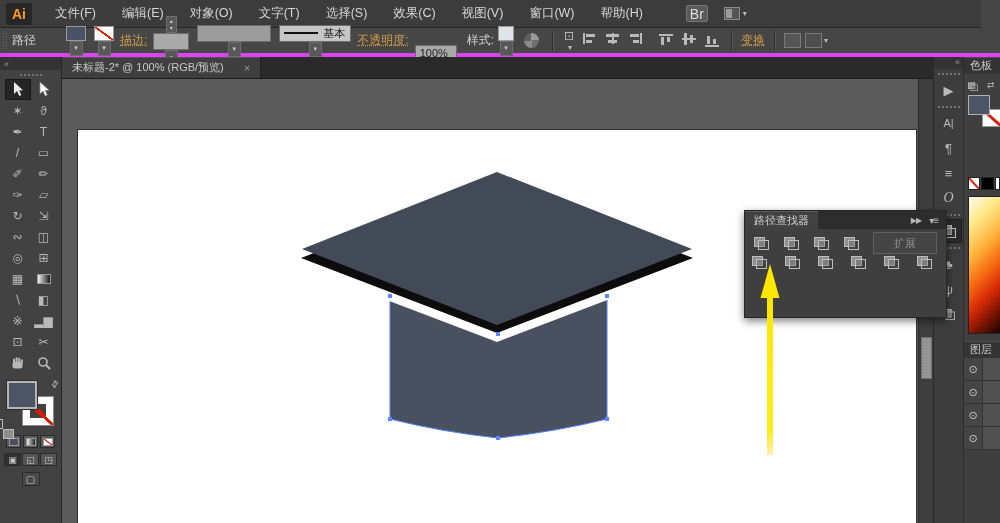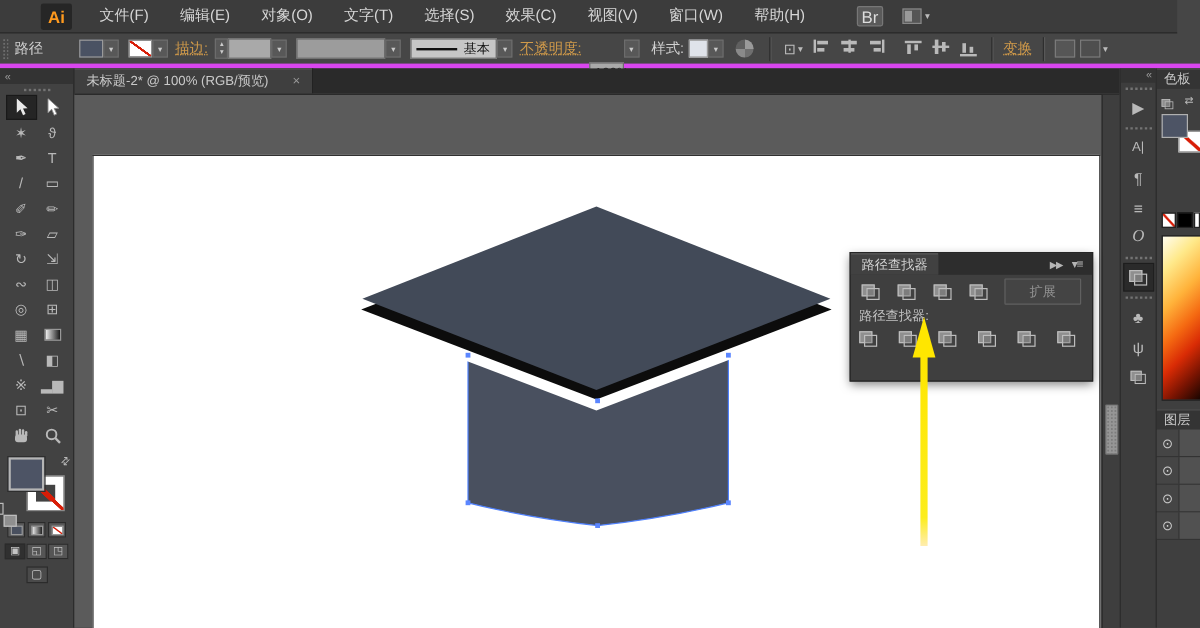--- a/index.html
+++ b/index.html
@@ -2,42 +2,42 @@
 <html><head>
 <meta charset="utf-8">
 <style>
   * { margin:0; padding:0; box-sizing:border-box; }
   html,body { width:1000px; height:523px; overflow:hidden; background:#464646;
               font-family:"Liberation Sans","DejaVu Sans",sans-serif; }
 
   
   #menubar { position:absolute; left:0; top:0; width:981px; height:28px;
              background:#3c3c3c; border-bottom:1px solid #242424;
-             display:flex; align-items:center; color:#d6d6d6; font-size:12.5px;padding-left:28px; }
+             display:flex; align-items:center; color:#d6d6d6; font-size:12.5px; }
   #ai-logo { width:26px; height:22px; margin:0 10px 0 6px; background:#262626;
              color:#ff9a1e; font-weight:bold; font-size:14px; display:flex;
              align-items:center; justify-content:center; border-radius:2px; }
   .menu-item { padding:0 13px; height:100%; display:flex; align-items:center; cursor:default; }
   #bridge-btn { margin-left:30px; width:22px; height:17px; background:#5a5a5a;
                 border:1px solid #777; border-radius:2px; color:#ddd; font-size:14px;
                 display:flex; align-items:center; justify-content:center; }
   #workspace-btn { margin-left:16px; display:flex; align-items:center; gap:3px; color:#bbb; }
   .ws-ico { width:16px; height:13px; border:1px solid #888; background:#555; position:relative; }
   .ws-ico::before { content:""; position:absolute; left:1px; top:1px; width:6px; height:9px; background:#9a9a9a; }
   .caret { font-size:8px; color:#bbb; }
 
   
   #controlbar { position:absolute; left:0; top:28px; width:1000px; height:29px;
                 background:#464646; border-bottom:4px solid #d946ef;
                 display:flex; align-items:center; color:#cfcfcf; font-size:12px; }
   .vgrip { width:5px; height:18px; margin:0 5px 0 2px;
            background-image:radial-gradient(#6e6e6e 35%, transparent 36%);
            background-size:3px 3px; }
   .orange-link { color:#d09a4a; text-decoration:underline; text-decoration-style:dotted; margin:0 2px; }
-  .swatch-ctrl { display:flex; align-items:center; margin:0 4px; }
+  .swatch-ctrl { display:flex; align-items:center; margin:0 4px;flex-direction:column; }
   .sw-fill { width:20px; height:15px; background:#4a5263; border:1px solid #9a9a9a; }
   .sw-none { width:20px; height:15px; border:1px solid #9a9a9a;
              background:linear-gradient(to top right,#fff 45%,#d81d07 46%,#d81d07 54%,#fff 55%); }
   .dd-btn { width:13px; height:15px; background:#585858; border:1px solid #6c6c6c;
             color:#c9c9c9; font-size:7px; display:flex; align-items:center; justify-content:center; }
   .stepper { width:11px; height:17px; background:#585858; border:1px solid #6c6c6c;
              display:flex; flex-direction:column; align-items:center; justify-content:center;
              font-size:6px; color:#ccc; line-height:1.1; }
   .gray-box { height:17px; background:#a9a9a9; border:1px solid #6c6c6c; color:#222;
               font-size:11px; display:flex; align-items:center; padding:0 4px; }
@@ -112,21 +112,21 @@
               background:#fff; border:1px solid #303030; border-bottom:none; }
   #shape-svg { position:absolute; left:0; top:0; }
   
   #vscroll { position:absolute; right:0; top:0; width:15px; height:445px;
              background:#3e3e3e; border-left:1px solid #2a2a2a; }
   #vthumb { position:absolute; left:2px; top:258px; width:11px; height:42px;
             background:#969696; border:1px solid #6f6f6f; border-radius:1px;
             background-image:radial-gradient(#7c7c7c 30%, transparent 31%); background-size:3px 3px; }
 
   
-  #pathfinder { position:absolute; left:708px; top:210px; width:203px; height:108px;
+  #pathfinder { position:absolute; left:744px; top:210px; width:203px; height:108px;
                 background:#3f3f3f; border:1px solid #262626; box-shadow:0 3px 8px rgba(0,0,0,.5);
                 z-index:5; color:#c8c8c8; font-size:11px; }
   #pf-titlebar { height:18px; background:#2d2d2d; display:flex; align-items:center; }
   #pf-tab { height:18px; background:#414141; box-shadow:inset 0 1px 0 #5a5a5a;
             padding:0 9px; display:flex; align-items:center; color:#d2d2d2; }
   #pf-titlebar .spacer { flex:1; }
   .pf-title-ico { color:#b5b5b5; font-size:8px; margin-right:8px; letter-spacing:-1px; }
   #pf-body { padding:3px 7px; }
   .pf-label { margin:2px 0 3px; color:#c3c3c3; }
   .pf-row { display:flex; align-items:center; }
@@ -218,21 +218,21 @@
   </div>
   <div class="swatch-ctrl">
     <span class="stroke-style-box">
       <span class="stroke-line"></span>
       <span>基本</span>
     </span>
     <span class="dd-btn">▾</span>
   </div>
   <span class="orange-link">不透明度:</span>
   <div class="swatch-ctrl">
-    <span class="gray-box" style="width:29px;margin-top:40px;">100%</span>
+    <span class="gray-box" style="width:42px;margin-top:40px;">100%</span>
     <span class="dd-btn">▾</span>
   </div>
   <span style="margin-left:6px;text-align:right;">样式:</span>
   <div class="swatch-ctrl">
     <span style="width:16px;height:15px;background:#dfe3ea;border:1px solid #9a9a9a;"></span>
     <span class="dd-btn">▾</span>
   </div>
   <span class="round-ico"></span>
   <div class="sep"></div>
   <div class="swatch-ctrl">
@@ -404,21 +404,20 @@
           <span class="sq2"></span>
         </div>
       <div class="pf-btn">
           <span class="sq2"></span>
         </div>
       <div class="pf-btn">
           <span class="sq2"></span>
         </div>
       <div id="expand-btn">扩展</div>
     </div>
-    <div class="pf-label">路径查找器:</div>
     <div class="pf-row pf-row2">
       <div class="pf-btn">
           <span class="sq2"></span>
         </div>
       <div class="pf-btn">
           <span class="sq2"></span>
         </div>
       <div class="pf-btn">
           <span class="sq2"></span>
         </div>

